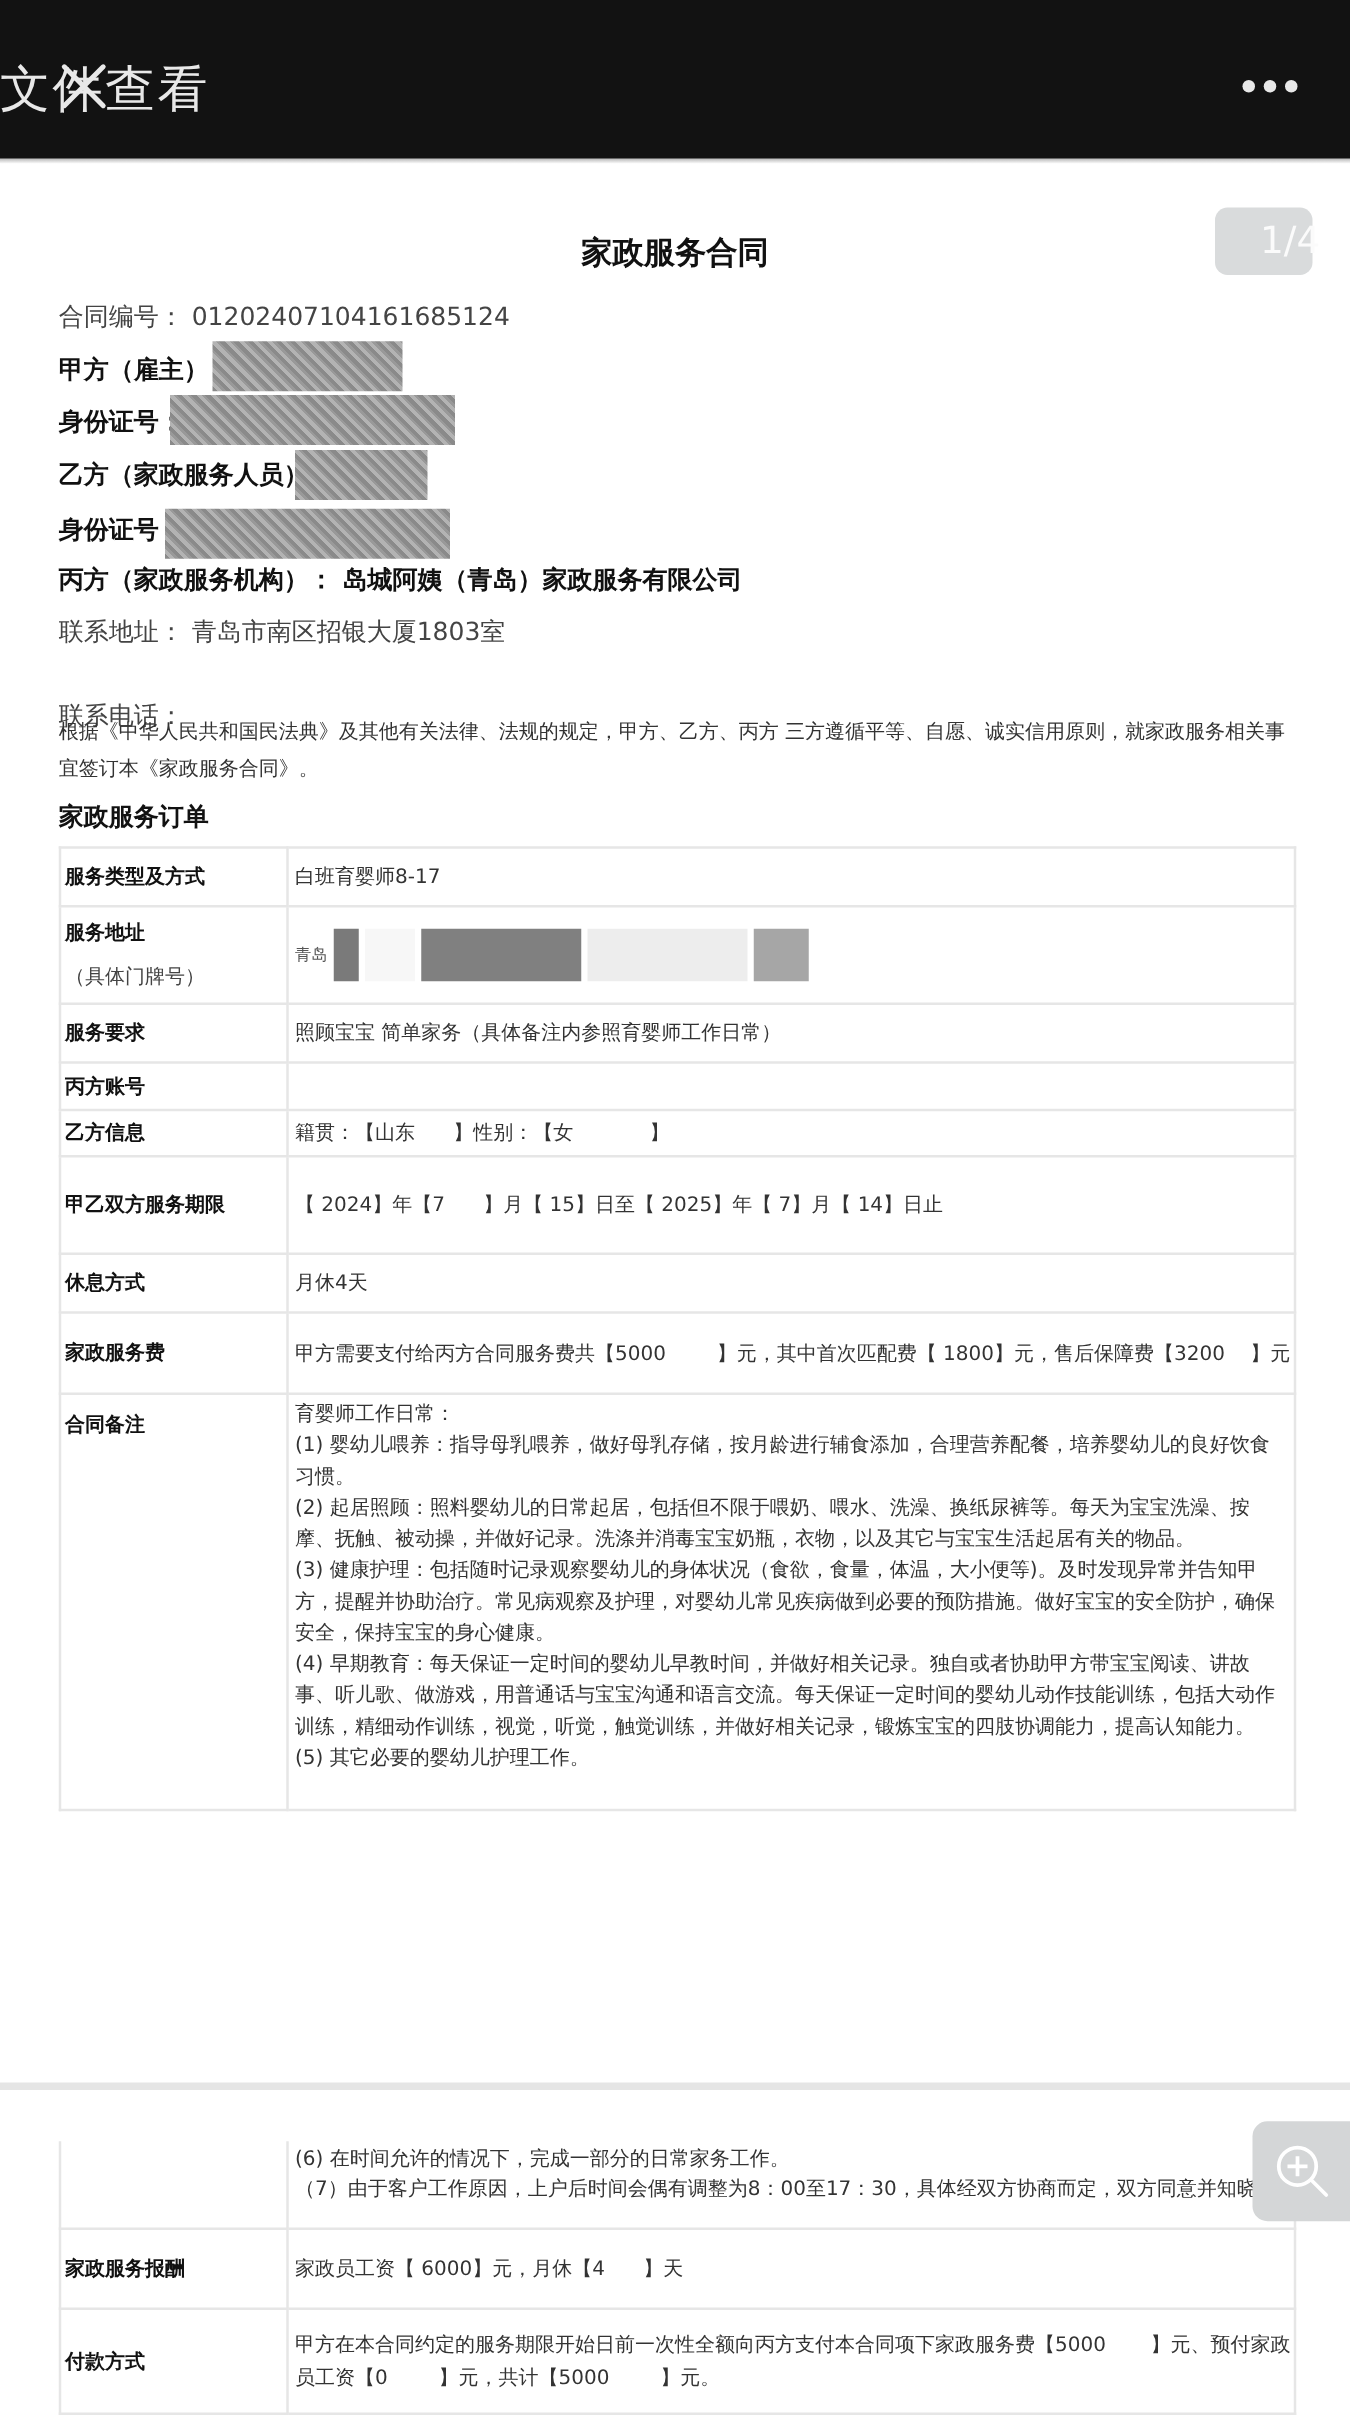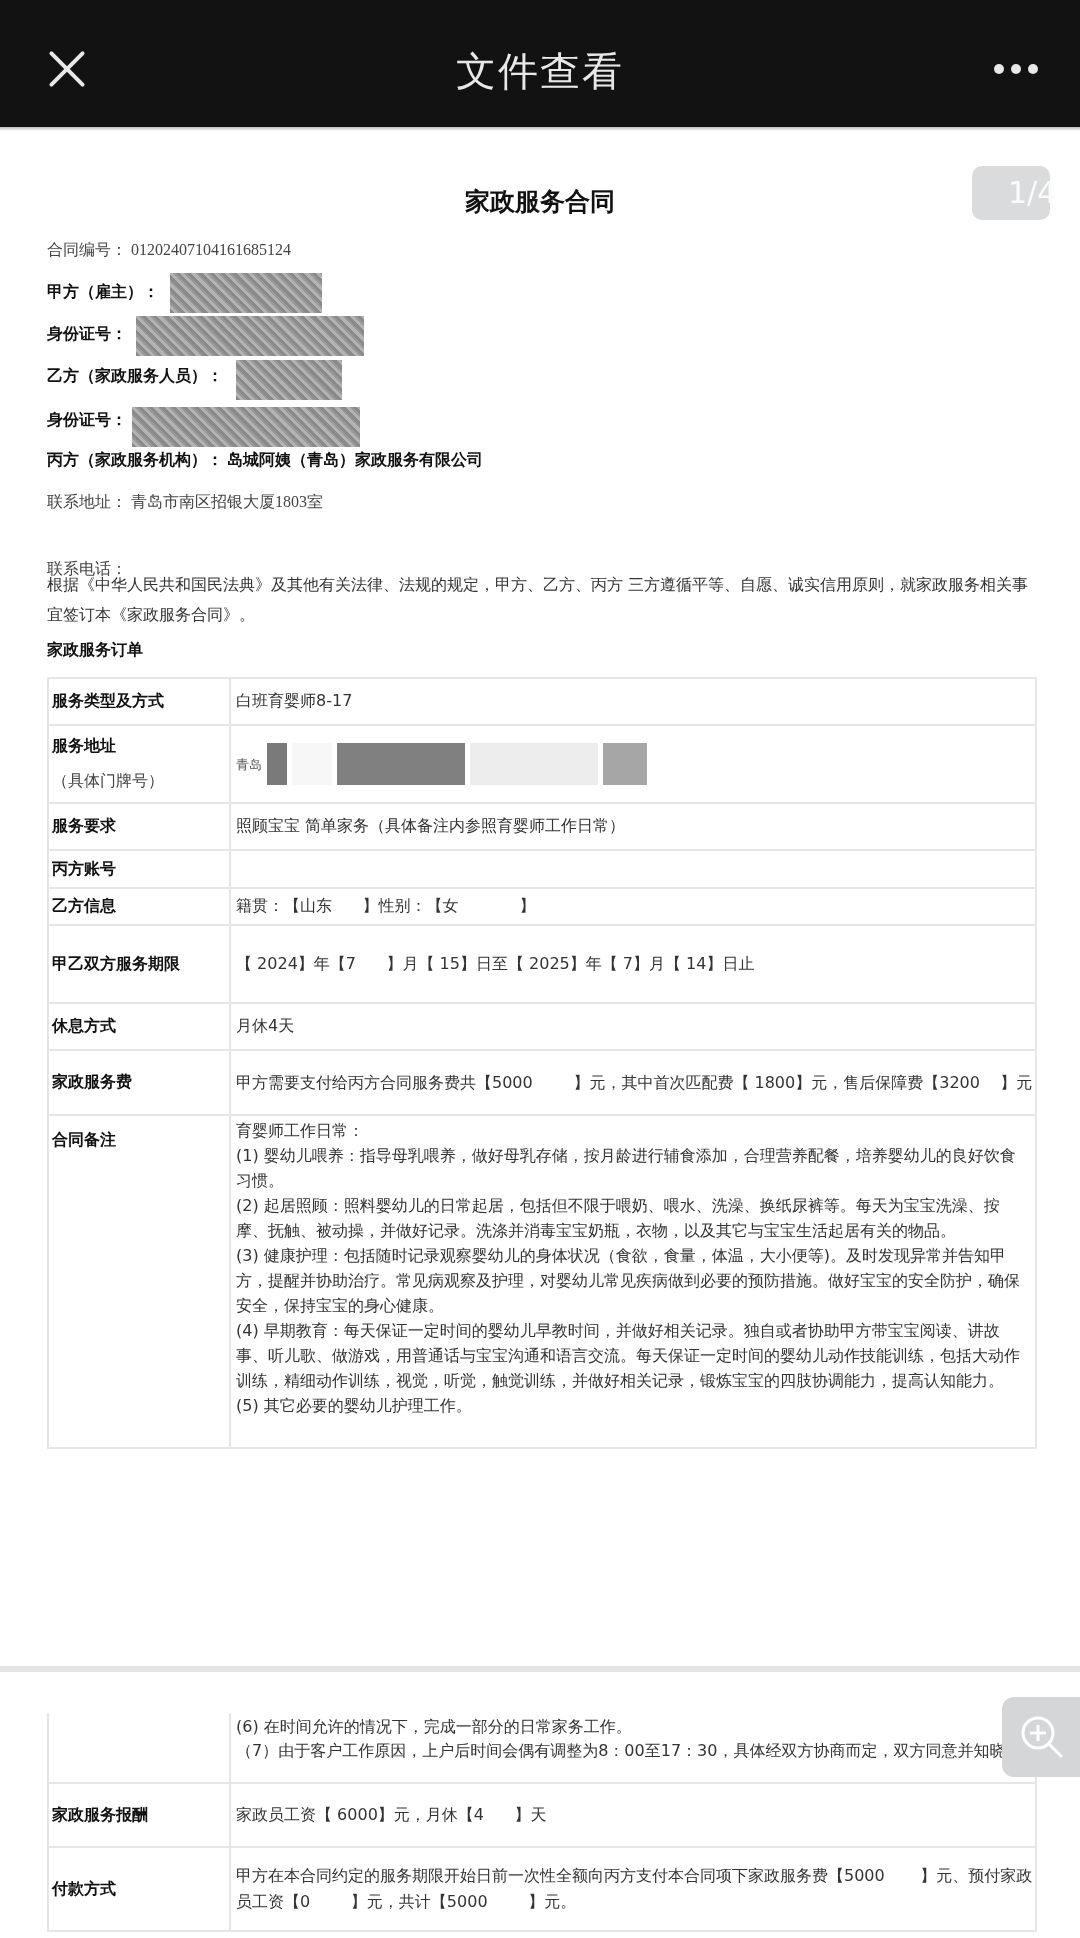--- a/index.html
+++ b/index.html
@@ -7,31 +7,31 @@
   body { font-family: "DejaVu Sans", "Liberation Sans", sans-serif; color: #222; position: relative; }
 
   
   .topbar { position: absolute; left: 0; top: 0; width: 1080px; height: 127px; background: #121212; }
   .topbar .close { position: absolute; left: 46px; top: 48px; width: 42px; height: 42px; cursor: pointer; }
   .topbar .close::before, .topbar .close::after {
     content: ""; position: absolute; left: 19px; top: -3px; width: 4px; height: 48px; background: #e8e8e8; border-radius: 2px;
   }
   .topbar .close::before { transform: rotate(45deg); }
   .topbar .close::after { transform: rotate(-45deg); }
-  .topbar .title { position: absolute; left: 0; right: 0; top: 44px; text-align: center; color: #e8e8e8; font-size: 40px; letter-spacing: 2px; }
+  .topbar .title { position: absolute; left: 0; right: 0; top: 44px; text-align: left; color: #e8e8e8; font-size: 40px; letter-spacing: 2px; }
   .topbar .more { position: absolute; right: 42px; top: 64px; display: flex; gap: 7px; cursor: pointer; }
   .topbar .more span { width: 10px; height: 10px; border-radius: 50%; background: #e8e8e8; display: block; }
 
   .shade { position: absolute; left: 0; top: 127px; width: 1080px; height: 4px; background: linear-gradient(#bbb, #fff); }
 
   
   .doc-title { position: absolute; left: 0; right: 0; top: 185px; text-align: center; font-size: 25px; font-weight: bold; color: #111; }
   .page-indicator { position: absolute; left: 972px; top: 166px; width: 78px; height: 54px; background: #d9dbdc; border-radius: 10px; color: #fbfbfb; font-size: 30px; text-align: center; line-height: 54px; padding-left: 36px; }
 
-  .line { position: absolute; left: 47px; font-size: 16px; color: #444; white-space: nowrap; font-family: Liberation Serif, serif; }
+  .line { position: absolute; left: 47px; font-size: 20px; color: #444; white-space: nowrap; }
   .line.bold { font-weight: bold; color: #111; }
   .redact { position: absolute; background: repeating-linear-gradient(45deg, #8a8a8a 0 3px, #b3b3b3 3px 6px, #999 6px 8px); }
 
   .para { position: absolute; left: 47px; width: 990px; font-size: 16px; line-height: 30px; color: #333; }
 
   
   table.grid { position: absolute; left: 47px; width: 990px; border-collapse: collapse; font-size: 16px; }
   table.grid td { border: 2px solid #e6e6e6; vertical-align: middle; color: #333; }
   table.grid td.k { width: 182px; font-weight: bold; color: #111; padding-left: 3px; }
   table.grid td.v { padding-left: 5px; }

